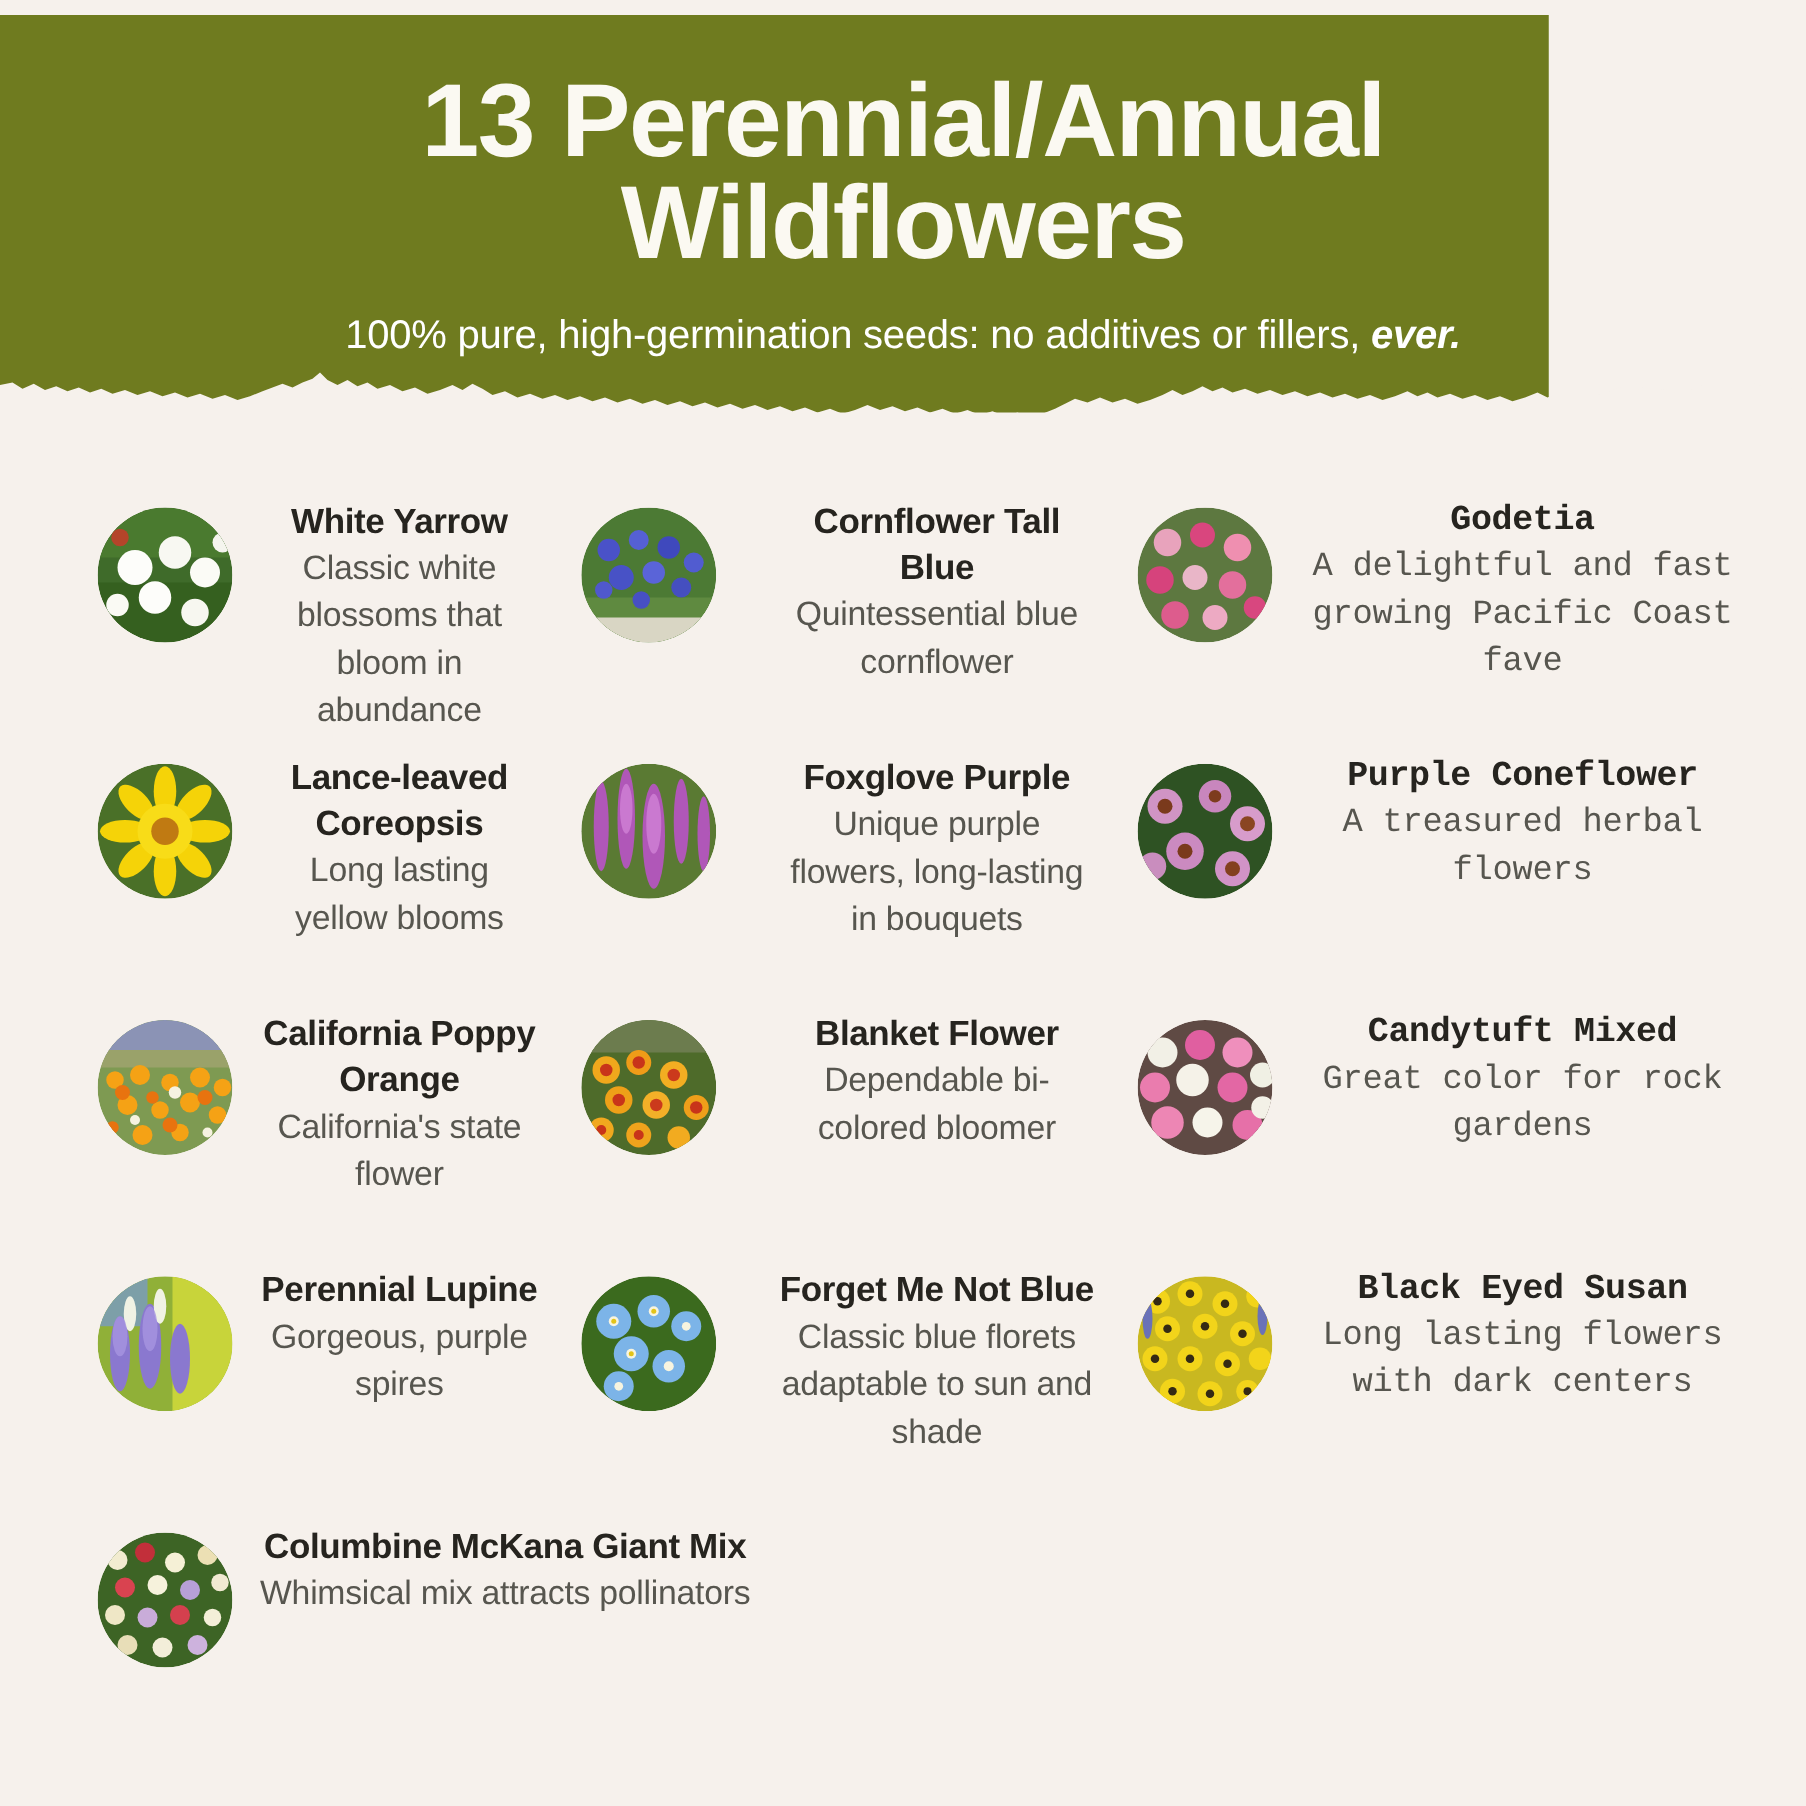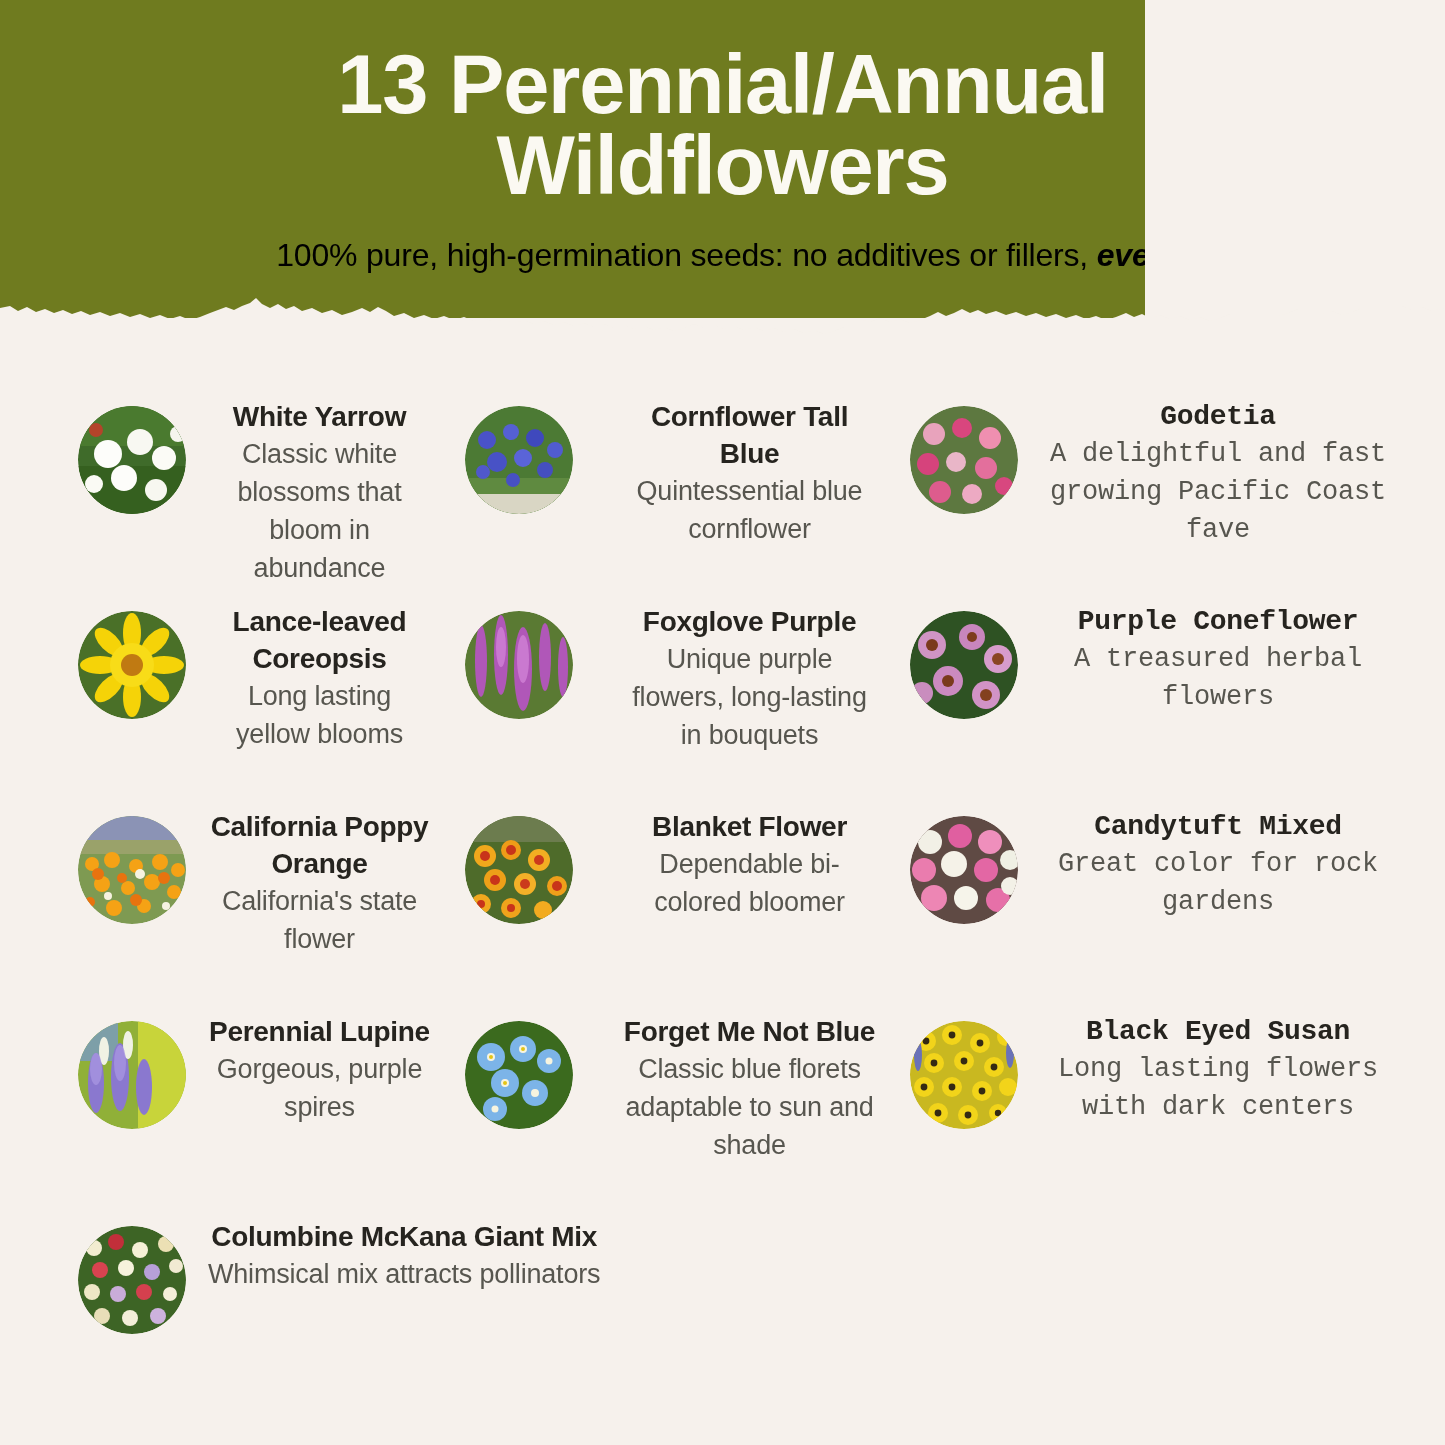--- a/index.html
+++ b/index.html
@@ -19,22 +19,22 @@
     position: relative;
     width: 1445px;
     height: 1445px;
     background: #f6f1ec;
     overflow: hidden;
   }
 
   
   .header {
     position: absolute;
-    top: 0; left: 0;
-    width: 1145px;
+    top: 12px; left: 0;
+    width: 1239px;
     height: 318px;
     background: #6f7b1f;
     overflow: hidden;
   }
 
   .header-inner {
     position: absolute;
     top: 0; left: 0;
     width: 1445px;
     padding-top: 44px;
@@ -44,21 +44,21 @@
   .title {
     color: #fbf9f2;
     font-size: 83px;
     font-weight: bold;
     line-height: 0.98;
     letter-spacing: -1.2px;
     padding: 0 120px;
   }
 
   .subtitle {
-    color: #000000;
+    color: #ffffff;
     font-size: 32px;
     font-weight: 400;
     margin-top: 30px;
     letter-spacing: -0.2px;
   }
   .subtitle .ital { font-style: italic; font-weight: 600; }
 
   
   .torn {
     position: absolute;

